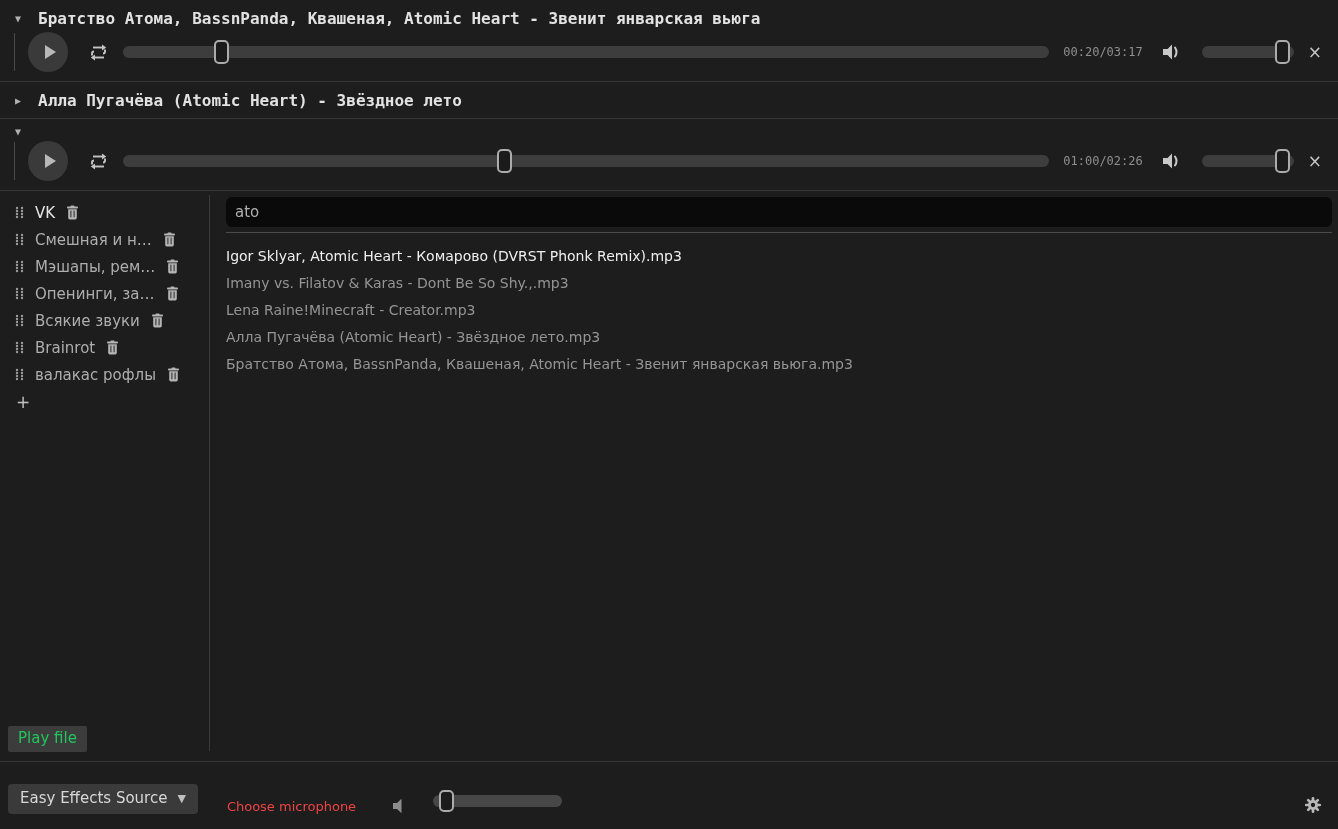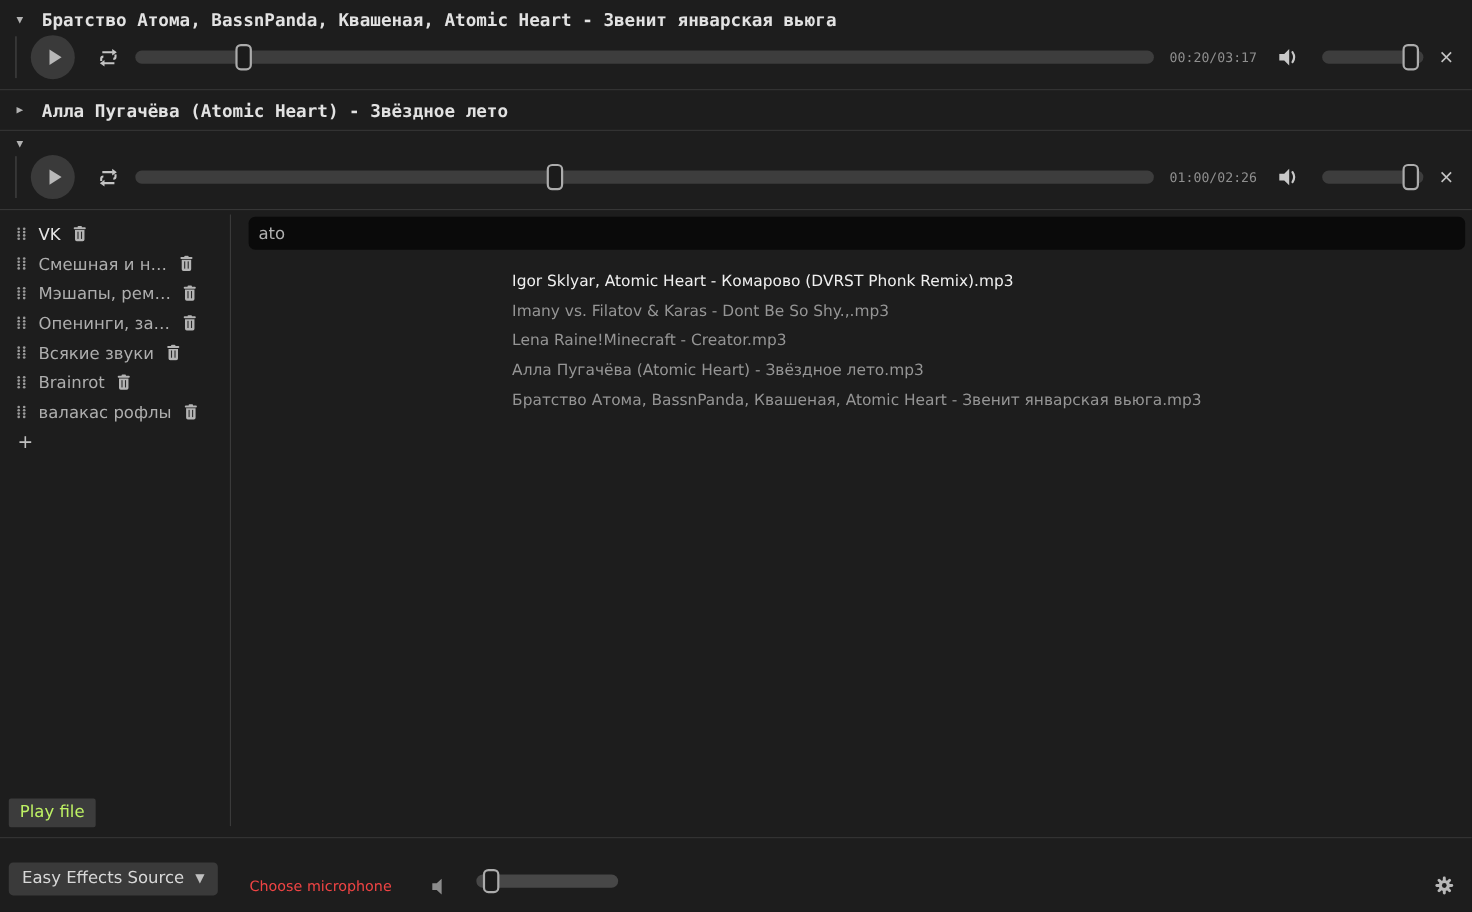--- a/index.html
+++ b/index.html
@@ -68,35 +68,35 @@
   .side-item {
     display:flex; align-items:center; gap:11px;
     height:27px; padding-left:15px; cursor:pointer;
   }
   .drag-handle { flex:none; display:flex; }
   .side-label { font-size:15px; color:#aeaeae; white-space:nowrap; }
   .side-item.active .side-label { color:#e6e6e6; }
   .trash-btn { flex:none; display:flex; cursor:pointer; }
   .add-btn { padding:4px 0 0 16px; font-size:17px; color:#c0c0c0; cursor:pointer; width:40px; }
 
-  .content { flex:1 1 auto; padding:6px 6px 0 17px; display:flex; flex-direction:column;align-items:center; }
+  .content { flex:1 1 auto; padding:6px 6px 0 17px; display:flex; flex-direction:column; }
   .search-input {
     width:100%; height:30px;
     background:#0a0a0a; border:none; border-radius:6px;
     color:#b0b0b0; font-size:15px; font-family:"DejaVu Sans", sans-serif;
     padding:0 9px; outline:none;
   }
   .search-sep { height:1px; background:#4a4a4a; margin-top:5px; }
   .file-list { margin-top:9px; }
   .file-row { height:27px; display:flex; align-items:center; font-size:14px; color:#959595; cursor:pointer; white-space:nowrap; }
   .file-row.active { color:#efefef; }
 
   .play-file-btn {
     position:absolute; left:8px; bottom:9px;
-    background:#3c3c3c; color:#bef264;
+    background:#3c3c3c; color:#22c55e;
     font-size:15px; padding:3px 10px 5px 10px; border-radius:2px;
     cursor:pointer;
   }
 
   
   .bottom-bar {
     height:53px; border-top:1px solid #363636;
     display:flex; align-items:flex-end; padding:0 16px 0 8px; gap:27px;
   }
   .source-select {

